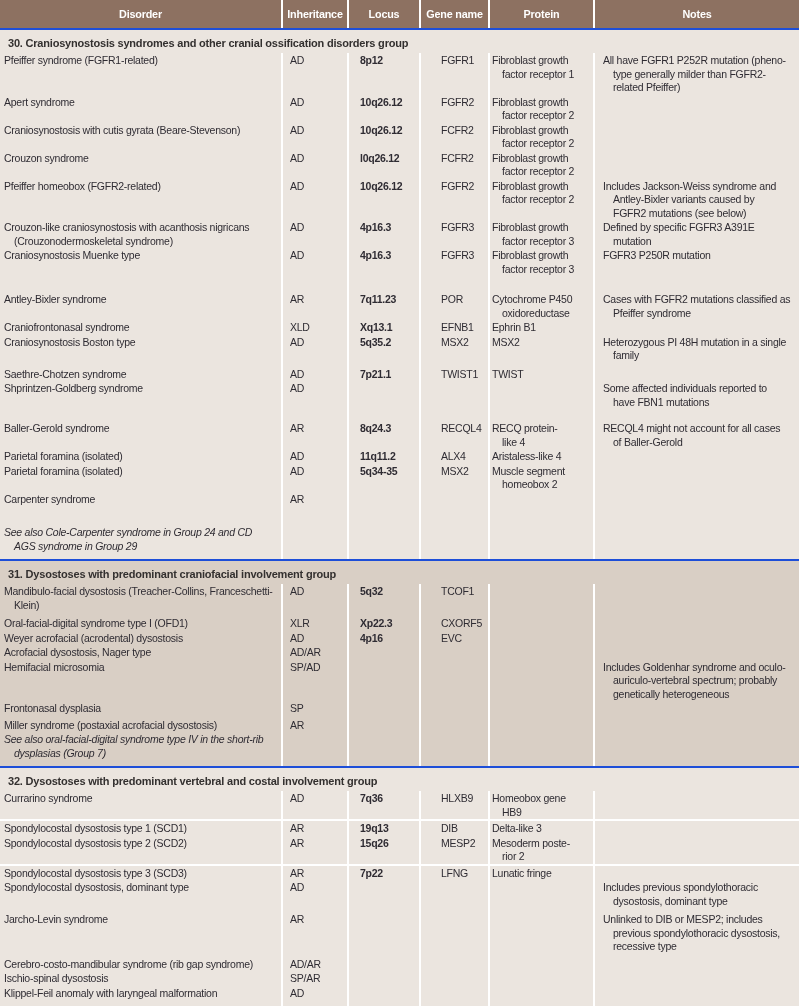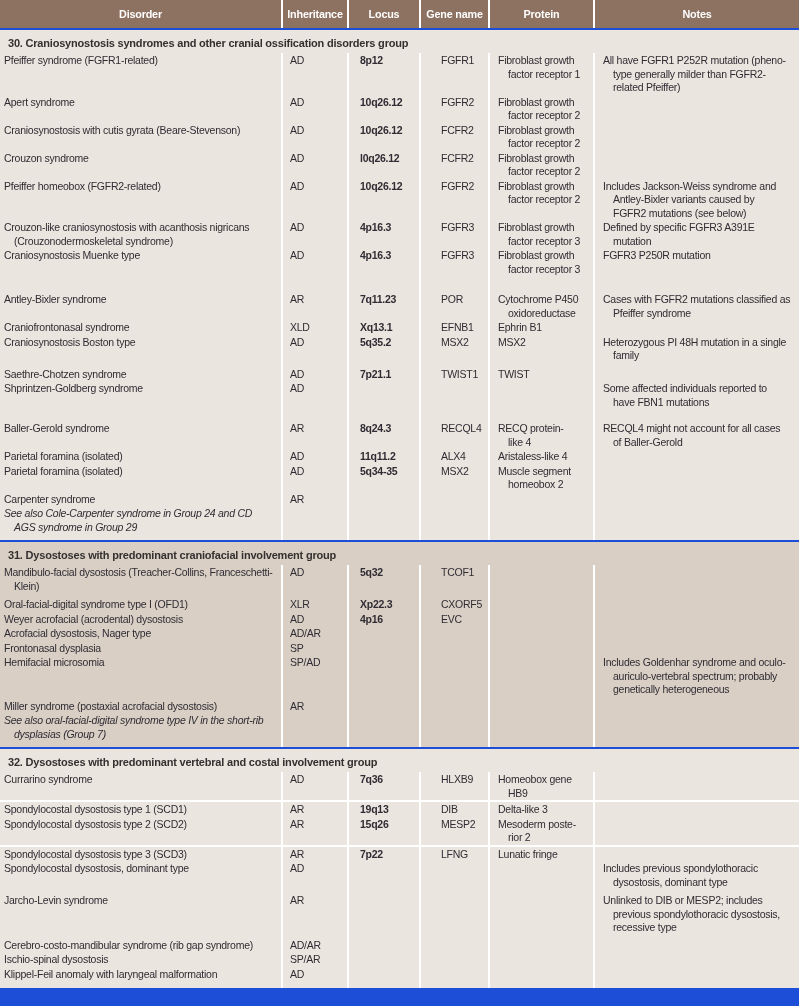--- a/index.html
+++ b/index.html
@@ -49,21 +49,21 @@
     line-height:13.5px;
     letter-spacing:-0.25px;
   }
   .row.italic .cell.disorder{font-style:italic;}
   .cell{padding:1px 0 0 0;overflow:hidden;}
   .cell div{white-space:nowrap;}
   .cell.disorder{padding-left:4px;}
   .cell.inheritance{padding-left:7px;}
   .cell.locus{padding-left:11px;font-weight:bold;}
   .cell.gene{padding-left:20px;}
-  .cell.protein{padding-left:8px;}
+  .cell.protein{padding-left:2px;}
   .cell.notes{padding-left:8px;}
   .cell .cont{padding-left:10px;}
   .hsep{height:2px;background:#ffffff;position:relative;z-index:2;}
 </style>
 </head>
 <body>
 
 <div class="page">
   <div class="thead" id="thead">
       <div class="hcell">Disorder</div>
@@ -382,21 +382,21 @@
               <div>Carpenter syndrome</div>
             </div>
             <div class="cell inheritance">
               <div>AR</div>
             </div>
             <div class="cell locus"></div>
             <div class="cell gene"></div>
             <div class="cell protein"></div>
             <div class="cell notes"></div>
           </div>
-          <div class="row italic" style="margin-top: 0;">
+          <div class="row italic" style="margin-top: 19px;">
             <div class="cell disorder">
               <div>See also Cole-Carpenter syndrome in Group 24 and CD</div>
               <div class="cont">AGS syndrome in Group 29</div>
             </div>
             <div class="cell inheritance"></div>
             <div class="cell locus"></div>
             <div class="cell gene"></div>
             <div class="cell protein"></div>
             <div class="cell notes"></div>
           </div>
@@ -468,45 +468,45 @@
             <div class="cell inheritance">
               <div>AD/AR</div>
             </div>
             <div class="cell locus"></div>
             <div class="cell gene"></div>
             <div class="cell protein"></div>
             <div class="cell notes"></div>
           </div>
           <div class="row">
             <div class="cell disorder">
-              <div>Frontonasal dysplasia</div>
-            </div>
-            <div class="cell inheritance">
-              <div>SP</div>
-            </div>
-            <div class="cell locus"></div>
-            <div class="cell gene"></div>
-            <div class="cell protein"></div>
-            <div class="cell notes"></div>
-          </div>
-          <div class="row">
-            <div class="cell disorder">
               <div>Hemifacial microsomia</div>
             </div>
             <div class="cell inheritance">
               <div>SP/AD</div>
             </div>
             <div class="cell locus"></div>
             <div class="cell gene"></div>
             <div class="cell protein"></div>
             <div class="cell notes">
               <div>Includes Goldenhar syndrome and oculo-</div>
               <div class="cont">auriculo-vertebral spectrum; probably</div>
               <div class="cont">genetically heterogeneous</div>
             </div>
+          </div>
+          <div class="row">
+            <div class="cell disorder">
+              <div>Frontonasal dysplasia</div>
+            </div>
+            <div class="cell inheritance">
+              <div>SP</div>
+            </div>
+            <div class="cell locus"></div>
+            <div class="cell gene"></div>
+            <div class="cell protein"></div>
+            <div class="cell notes"></div>
           </div>
           <div class="row" style="margin-top: 2px;">
             <div class="cell disorder">
               <div>Miller syndrome (postaxial acrofacial dysostosis)</div>
             </div>
             <div class="cell inheritance">
               <div>AR</div>
             </div>
             <div class="cell locus"></div>
             <div class="cell gene"></div>

